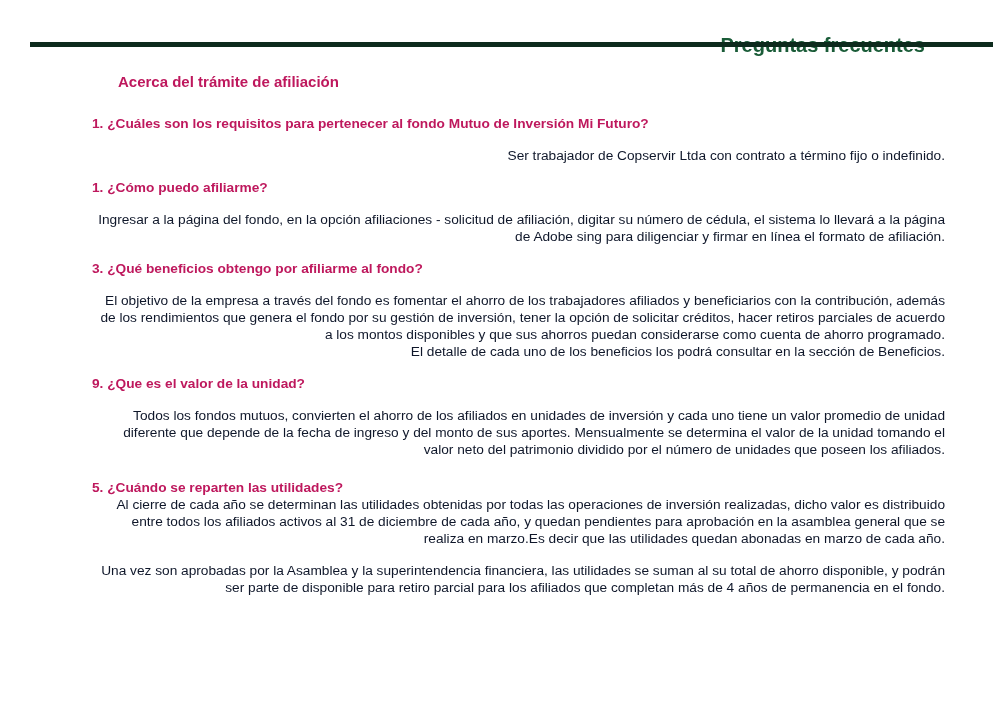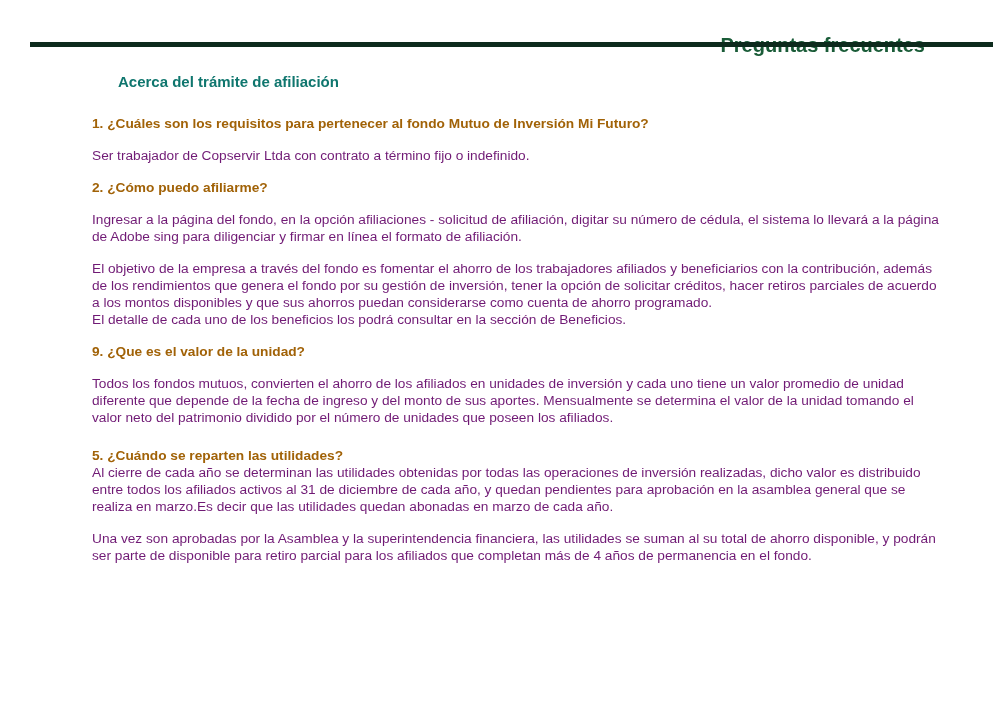--- a/index.html
+++ b/index.html
@@ -33,33 +33,33 @@
     font-size: 20px;
     font-weight: bold;
     color: #1a5c38;
     line-height: 24px;
   }
   .section-heading {
     margin-top: 16px;
     margin-left: 118px;
     font-size: 15px;
     font-weight: bold;
-    color: #0f766e;
+    color: #be185d;
     line-height: 18px;
   }
   .faq {
     margin-top: 24px;
     padding-left: 92px;
     padding-right: 55px;
     font-size: 13.7px;
     line-height: 17px;
   }
   .faq p { margin: 0 0 15px 0; }
-  .question { font-weight: bold; color: #a16207; }
-  .answer { color: #701a75; white-space: pre-line; }
+  .question { font-weight: bold; color: #be185d; }
+  .answer { color: #0f172a; white-space: pre-line; text-align: right; }
   .faq-item.extra-top .question { margin-top: 21px; }
   .faq-item.tight .question { margin-bottom: 0; }
 </style>
 </head>
 <body>
 
 <div class="page">
 
   <div class="rule rule-top"></div>
 
@@ -68,25 +68,26 @@
   <h2 class="section-heading">Acerca del trámite de afiliación</h2>
 
   <div class="faq">
 
     <section class="faq-item">
       <p class="question">1. ¿Cuáles son los requisitos para pertenecer al fondo Mutuo de Inversión Mi Futuro?</p>
       <p class="answer">Ser trabajador de Copservir Ltda con contrato a término fijo o indefinido.</p>
     </section>
 
     <section class="faq-item">
-      <p class="question">2. ¿Cómo puedo afiliarme?</p>
+      <p class="question">1. ¿Cómo puedo afiliarme?</p>
       <p class="answer">Ingresar a la página del fondo, en la opción afiliaciones - solicitud de afiliación, digitar su número de cédula, el sistema lo llevará a la página de Adobe sing para diligenciar y firmar en línea el formato de afiliación.</p>
     </section>
 
     <section class="faq-item">
+      <p class="question">3. ¿Qué beneficios obtengo por afiliarme al fondo?</p>
       <p class="answer">El objetivo de la empresa a través del fondo es fomentar el ahorro de los trabajadores afiliados y beneficiarios con la contribución, además de los rendimientos que genera el fondo por su gestión de inversión, tener la opción de solicitar créditos, hacer retiros parciales de acuerdo a los montos disponibles y que sus ahorros puedan considerarse como cuenta de ahorro programado.
 El detalle de cada uno de los beneficios los podrá consultar en la sección de Beneficios.</p>
     </section>
 
     <section class="faq-item">
       <p class="question">9. ¿Que es el valor de la unidad?</p>
       <p class="answer">Todos los fondos mutuos, convierten el ahorro de los afiliados en unidades de inversión y cada uno tiene un valor promedio de unidad diferente que depende de la fecha de ingreso y del monto de sus aportes. Mensualmente se determina el valor de la unidad tomando el valor neto del patrimonio dividido por el número de unidades que poseen los afiliados.</p>
     </section>
 
     <section class="faq-item extra-top tight">

